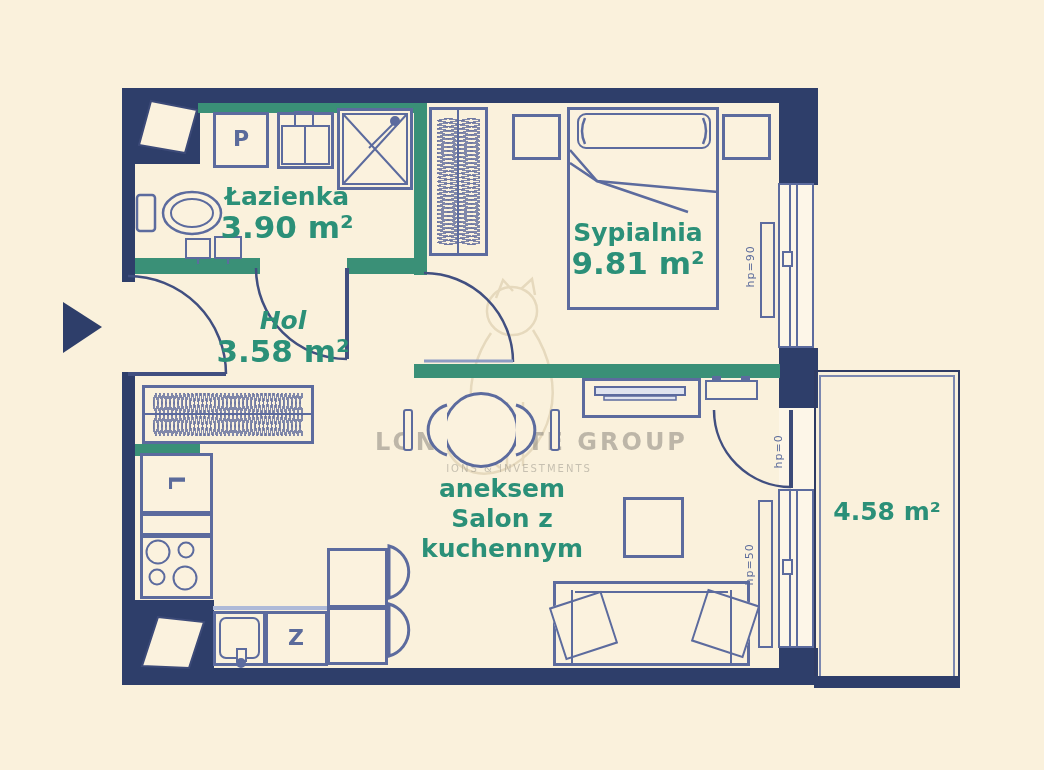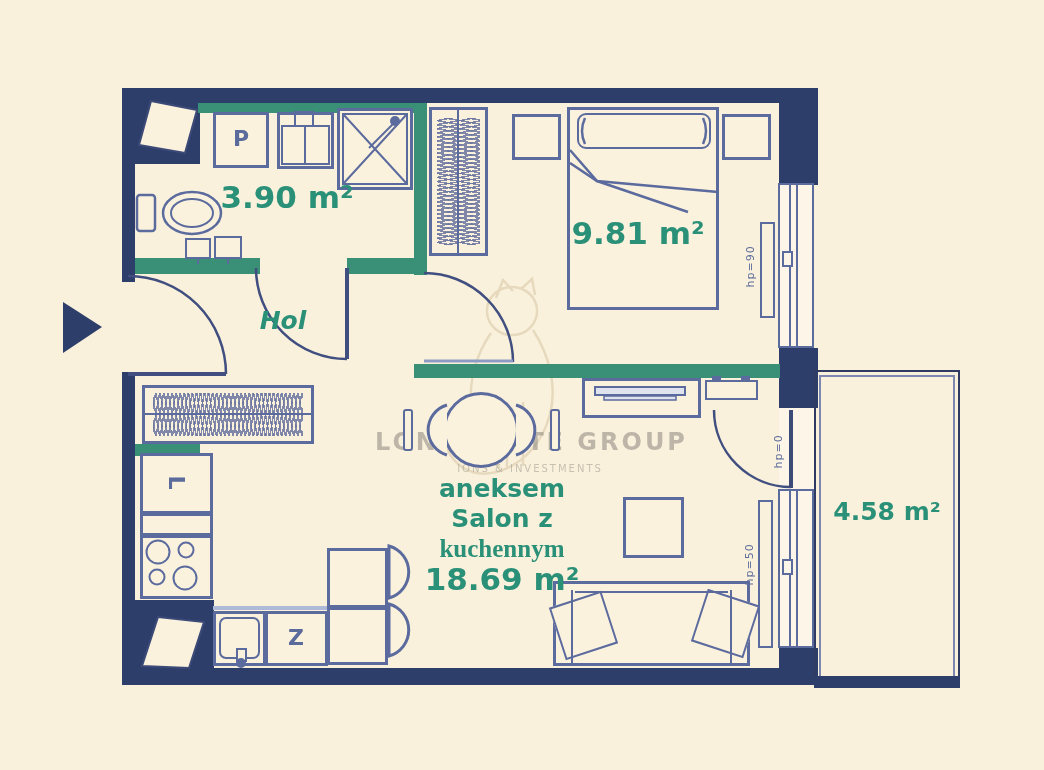--- a/index.html
+++ b/index.html
@@ -11,21 +11,21 @@
   .furn{position:absolute;border:3px solid #5c6b9e;background:#fbf2de;box-sizing:border-box;}
   .furn.nofill{background:transparent;}
   .win{position:absolute;background:#fdf6e8;border:2px solid #5c6b9e;box-sizing:border-box;}
   .room-label{position:absolute;text-align:center;color:#2b9078;font-weight:bold;font-size:25px;line-height:30px;z-index:7;}
   .room-label .area{font-size:31px;}
   .balcony-label{font-size:22px;line-height:27px;}
   .app-label{position:absolute;color:#5b6b9b;font-weight:bold;font-size:22px;z-index:7;text-align:center;}
   .hp-label{position:absolute;color:#5b6b9b;font-size:11px;z-index:7;transform:rotate(-90deg);transform-origin:center;white-space:nowrap;letter-spacing:1px;}
   .wm-big{position:absolute;left:375px;top:428px;width:310px;text-align:center;color:rgba(148,143,133,.6);
           font-size:24px;letter-spacing:3px;z-index:2;font-weight:bold;white-space:nowrap;}
-  .wm-small{position:absolute;left:375px;top:463px;width:310px;text-align:center;color:rgba(148,143,133,.5);
+  .wm-small{position:absolute;left:364px;top:463px;width:310px;text-align:center;color:rgba(148,143,133,.5);
           font-size:10px;letter-spacing:2px;z-index:2;white-space:nowrap;}
   .wardrobe-hol{background-image:
       repeating-linear-gradient(80deg,rgba(107,117,160,0) 0 2.5px,rgba(107,117,160,.85) 2.5px 4px),
       repeating-linear-gradient(100deg,rgba(107,117,160,0) 0 2.5px,rgba(107,117,160,.85) 2.5px 4px);
       background-clip:content-box;padding:5px 8px;}
   .wardrobe-bed{background-image:
       repeating-linear-gradient(10deg,rgba(107,117,160,0) 0 2.5px,rgba(107,117,160,.85) 2.5px 4px),
       repeating-linear-gradient(170deg,rgba(107,117,160,0) 0 2.5px,rgba(107,117,160,.85) 2.5px 4px);
       background-clip:content-box;padding:8px 5px;}
   svg.layer{position:absolute;left:0;top:0;z-index:5;pointer-events:none;}
@@ -215,33 +215,35 @@
     </g>
 
     <g stroke="#5c6b9e" stroke-width="2" fill="none">
       <path d="M572 590 L572 663 M731 590 L731 663 M575 592 L728 592"></path>
     </g>
 
     <rect x="213" y="606" width="114" height="4" fill="#aebad8"></rect>
   </svg>
 
   <div class="room-label" style="left:177px;top:182px;width:220px;">
+    <span style="display:block;">Łazienka</span>
     <span class="area" style="display:block;">3.90 m²</span>
   </div>
   <div class="room-label" style="left:528px;top:218px;width:220px;">
+    <span style="display:block;">Sypialnia</span>
     <span class="area" style="display:block;">9.81 m²</span>
   </div>
   <div class="room-label" style="left:203px;top:306px;width:160px;">
     <span style="display:block;font-style:italic;">Hol</span>
+    <span class="area" style="display:block;">3.58 m²</span>
   </div>
   <div class="room-label" style="left:392px;top:474px;width:220px;">
     <span style="display:block;">aneksem</span>
     <span style="display:block;">Salon z</span>
-    <span style="display:block;font-family:Liberation Serif, serif;">kuchennym</span>
-    <span class="area" style="display:block;">18.69 m²</span>
+    <span style="display:block;">kuchennym</span>
   </div>
   <div class="room-label balcony-label" style="left:816px;top:498px;width:142px;">
     <span class="area" style="display:block;font-size:25px;">4.58 m²</span>
   </div>
 
   <div class="app-label" style="left:226px;top:126px;width:30px;">P</div>
   <div class="app-label" style="left:281px;top:625px;width:30px;">Z</div>
   <div class="app-label" style="left:161px;top:470px;width:30px;transform:rotate(90deg);">L</div>
 
   <div class="hp-label" style="left:729px;top:260px;width:42px;">hp=90</div>

